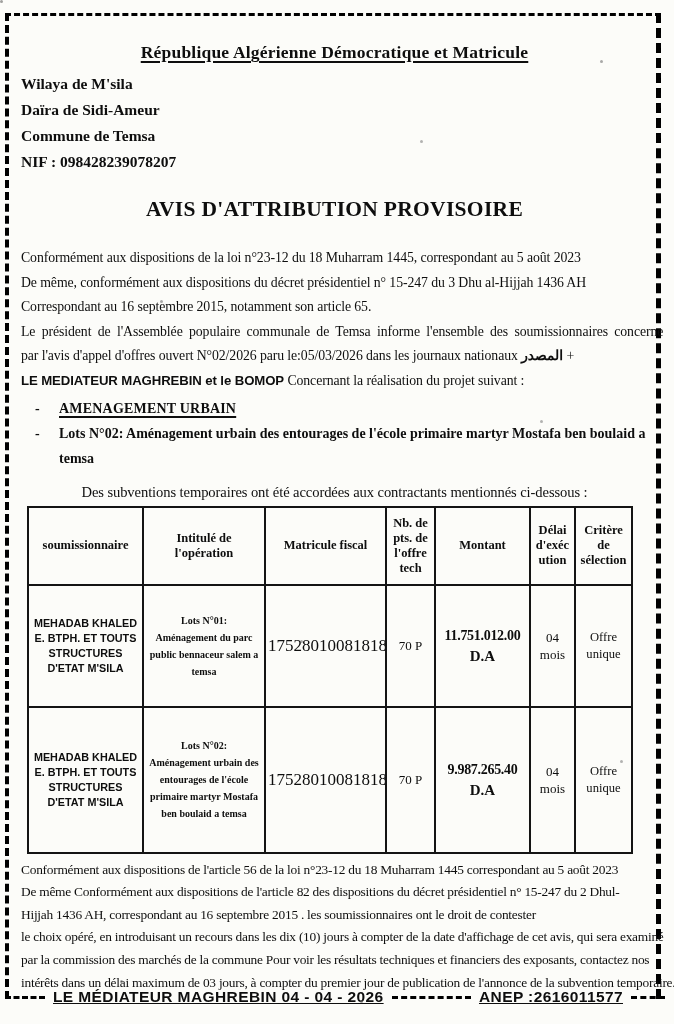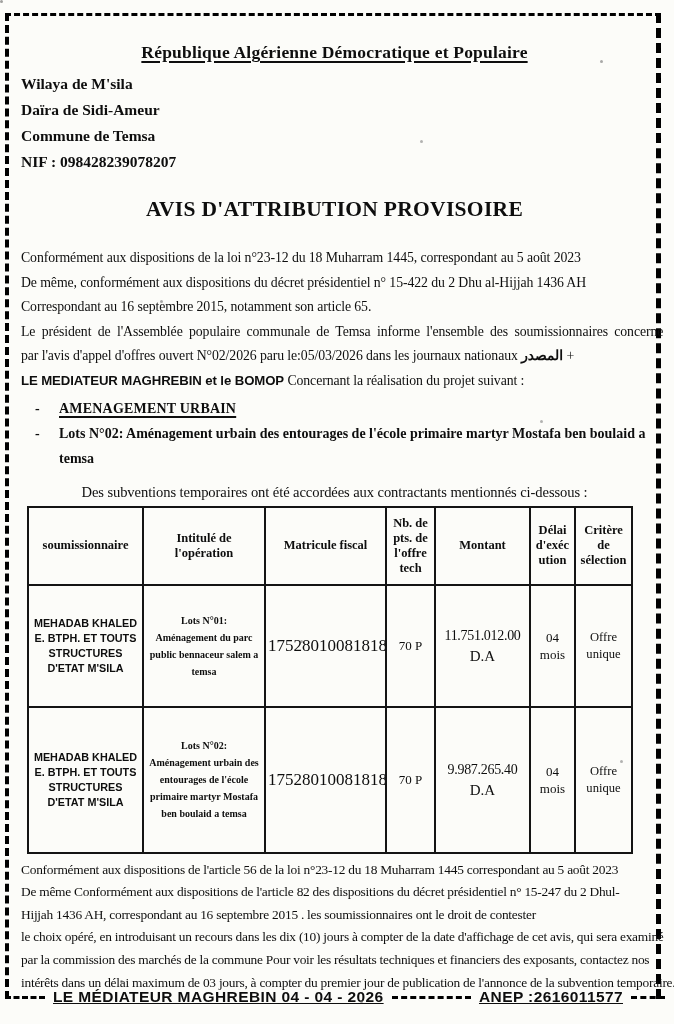--- a/index.html
+++ b/index.html
@@ -51,21 +51,21 @@
   th.h{font-size:12.5px;font-weight:bold;line-height:15px;}
   tr.hdr{height:78px;}
   tr.r1{height:122px;}
   tr.r2{height:146px;}
   col.c1{width:115px}col.c2{width:122px}col.c3{width:121px}col.c4{width:49px}
   col.c5{width:95px}col.c6{width:45px}col.c7{width:57px}
   .cell-soum{font-family:"Liberation Sans",sans-serif;font-weight:bold;font-size:10.8px;line-height:15px;}
   .cell-lot{font-weight:bold;font-size:10px;line-height:17px;}
   .cell-mat{font-size:17px;}
   .cell-pts{font-size:13px;}
-  .cell-montant{font-weight:normal;font-size:14px;line-height:20px;}
+  .cell-montant{font-weight:bold;font-size:14px;line-height:20px;}
   .cell-montant .val{white-space:nowrap;letter-spacing:-.3px;}
   .cell-montant .cur{font-size:15px;}
   .cell-delai{font-size:13px;line-height:17px;}
   .cell-crit{font-size:12.6px;line-height:17px;}
   
   .closing{margin-top:5px;font-size:13.4px;line-height:22.6px;letter-spacing:-.25px;}
   .cline{white-space:nowrap;}
   
   .bottom-row{
     position:absolute;left:5px;top:988px;width:660px;
@@ -79,34 +79,34 @@
   .noise{position:absolute;width:3px;height:3px;background:#555;border-radius:50%;opacity:.55;
     box-shadow: 600px 60px 0 #666, 420px 140px 0 #777, 160px 300px 0 #666,
                 540px 420px 0 #777, 300px 640px 0 #666, 620px 760px 0 #777,
                 120px 980px 0 #555, 360px 1000px 0 #666;}
 </style>
 </head>
 <body>
 
 <div class="sheet">
 
-  <div class="republic-title">République Algérienne Démocratique et Populaire</div>
+  <div class="republic-title">République Algérienne Démocratique et Matricule</div>
 
   <div class="agency">
     <div>Wilaya de M'sila</div>
     <div>Daïra de Sidi-Ameur</div>
     <div>Commune de Temsa</div>
     <div>NIF : 098428239078207</div>
   </div>
 
   <div class="main-title">AVIS D'ATTRIBUTION PROVISOIRE</div>
 
   <div class="intro">
     <div class="iline">Conformément aux dispositions de la loi n°23-12 du 18 Muharram 1445, correspondant au 5 août 2023</div>
-    <div class="iline">De même, conformément aux dispositions du décret présidentiel n° 15-422 du 2 Dhu al-Hijjah 1436 AH</div>
+    <div class="iline">De même, conformément aux dispositions du décret présidentiel n° 15-247 du 3 Dhu al-Hijjah 1436 AH</div>
     <div class="iline">Correspondant au 16 septembre 2015, notamment son article 65.</div>
     <div class="iline wide">Le président de l'Assemblée  populaire communale de Temsa informe l'ensemble des soumissionnaires concerne</div>
     <div class="iline">
       <span>par l'avis d'appel d'offres ouvert N°02/2026 paru le:05/03/2026 dans les journaux nationaux</span>
       <span class="arabic" dir="rtl">المصدر</span>
       <span>+</span>
     </div>
     <div class="iline">
       <span class="bold-sans">LE MEDIATEUR MAGHREBIN et le BOMOP</span>
       <span>Concernant la réalisation du projet suivant :</span>

